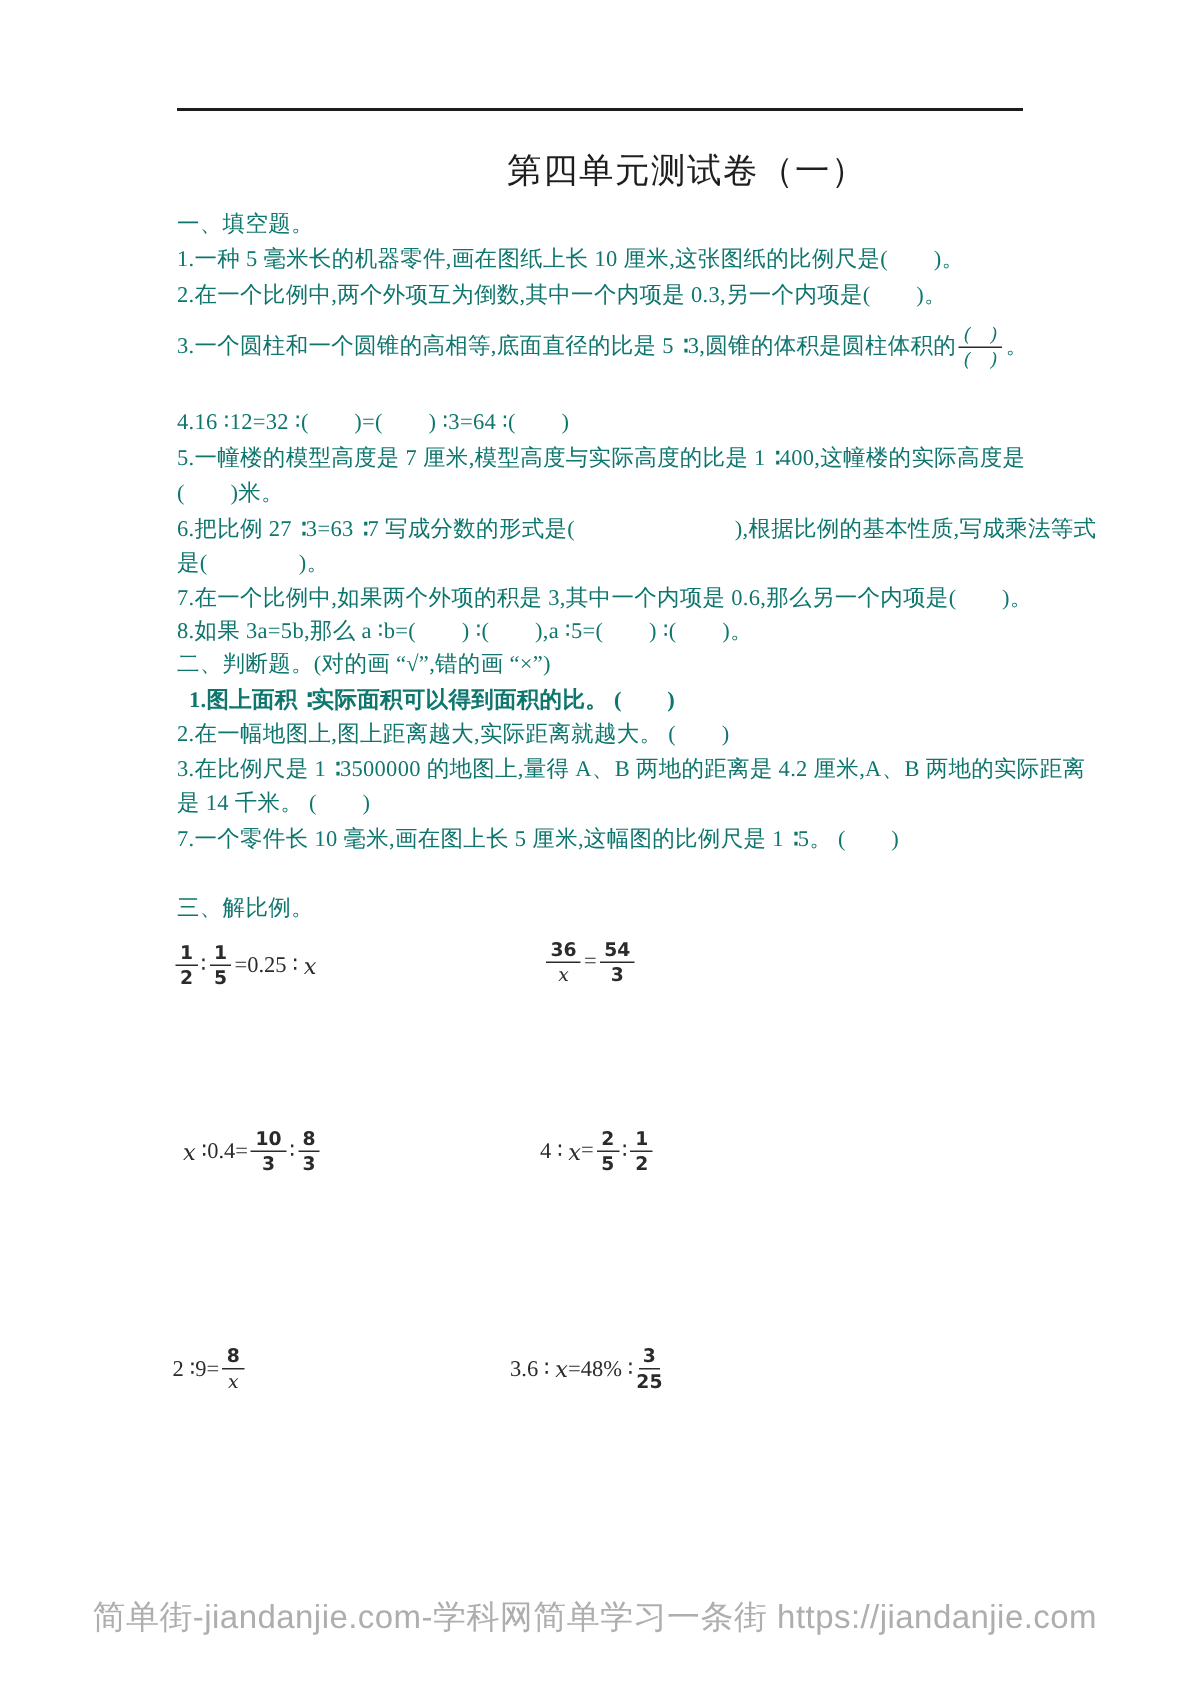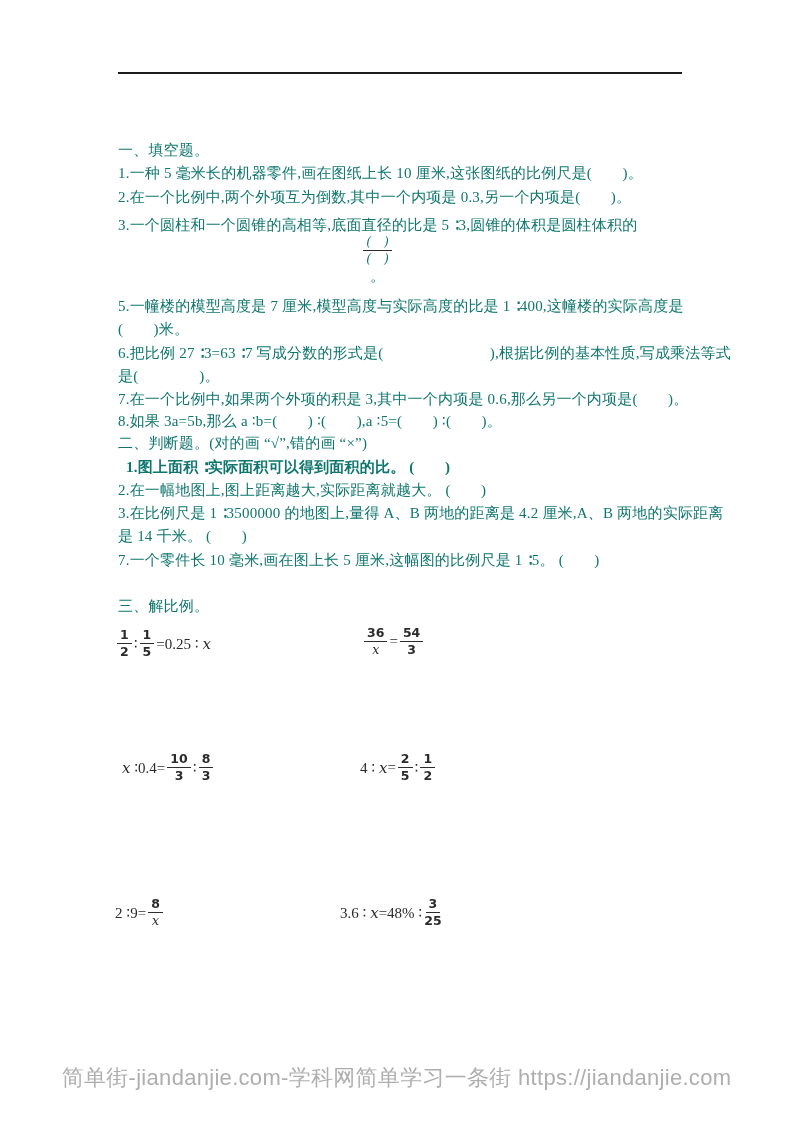--- a/index.html
+++ b/index.html
@@ -21,21 +21,21 @@
     white-space:nowrap;
   }
   .line{
     position:absolute;left:118px;
     font-size:15px;line-height:19px;
     white-space:pre;color:#0f766e;
     letter-spacing:0.2px;
   }
   .indent{left:126px;font-weight:bold;}
   .fracline{
-    display:flex;align-items:center;flex-direction:column;
+    display:flex;align-items:center;
   }
   .frac{
     display:inline-flex;flex-direction:column;align-items:center;
     vertical-align:middle;
     font-family:"DejaVu Sans","Liberation Sans",sans-serif;
     font-weight:bold;font-size:12.5px;line-height:1.15;
     margin:0 2px;
   }
   .frac .num{display:block;border-bottom:1.5px solid #2b2b2b;padding:0 3px 1px;}
   .frac .den{display:block;padding-top:1px;}
@@ -52,34 +52,36 @@
     white-space:nowrap;
   }
 </style>
 </head>
 <body>
 
 <div class="page">
 
   <div class="rule"></div>
 
+  <div class="title">第四单元测试卷（一）</div>
 
   <div class="line" style="top:141px">一、填空题。</div>
   <div class="line" style="top:164px">1.一种 5 毫米长的机器零件,画在图纸上长 10 厘米,这张图纸的比例尺是(　　)。</div>
   <div class="line" style="top:188px">2.在一个比例中,两个外项互为倒数,其中一个内项是 0.3,另一个内项是(　　)。</div>
 
   <div class="line fracline" style="top:216px">
     <span>3.一个圆柱和一个圆锥的高相等,底面直径的比是 5 ∶3,圆锥的体积是圆柱体积的</span>
     <span class="frac">
       <span class="num italic">(　)</span>
       <span class="den italic">(　)</span>
     </span>
     <span>。</span>
   </div>
 
+  <div class="line" style="top:273px">4.16 ∶12=32 ∶(　　)=(　　) ∶3=64 ∶(　　)</div>
   <div class="line" style="top:297px">5.一幢楼的模型高度是 7 厘米,模型高度与实际高度的比是 1 ∶400,这幢楼的实际高度是</div>
   <div class="line" style="top:320px">(　　)米。</div>
   <div class="line" style="top:344px">6.把比例 27 ∶3=63 ∶7 写成分数的形式是(　　　　　　　),根据比例的基本性质,写成乘法等式</div>
   <div class="line" style="top:367px">是(　　　　)。</div>
   <div class="line" style="top:390px">7.在一个比例中,如果两个外项的积是 3,其中一个内项是 0.6,那么另一个内项是(　　)。</div>
   <div class="line" style="top:412px">8.如果 3a=5b,那么 a ∶b=(　　) ∶(　　),a ∶5=(　　) ∶(　　)。</div>
 
   <div class="line" style="top:434px">二、判断题。(对的画 “√”,错的画 “×”)</div>
   <div class="line indent" style="top:458px">1.图上面积 ∶实际面积可以得到面积的比。 (　　)</div>
   <div class="line" style="top:481px">2.在一幅地图上,图上距离越大,实际距离就越大。 (　　)</div>

